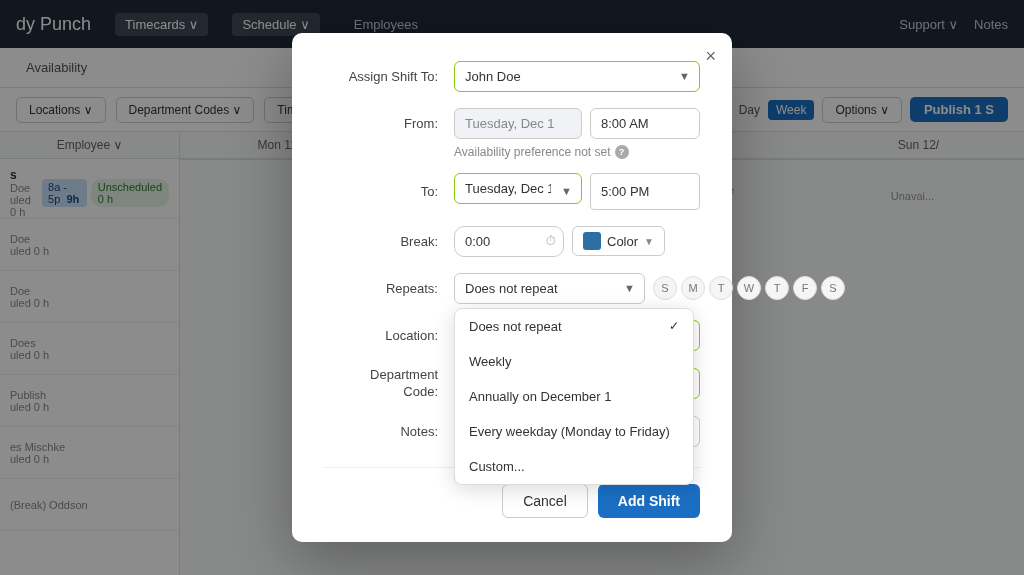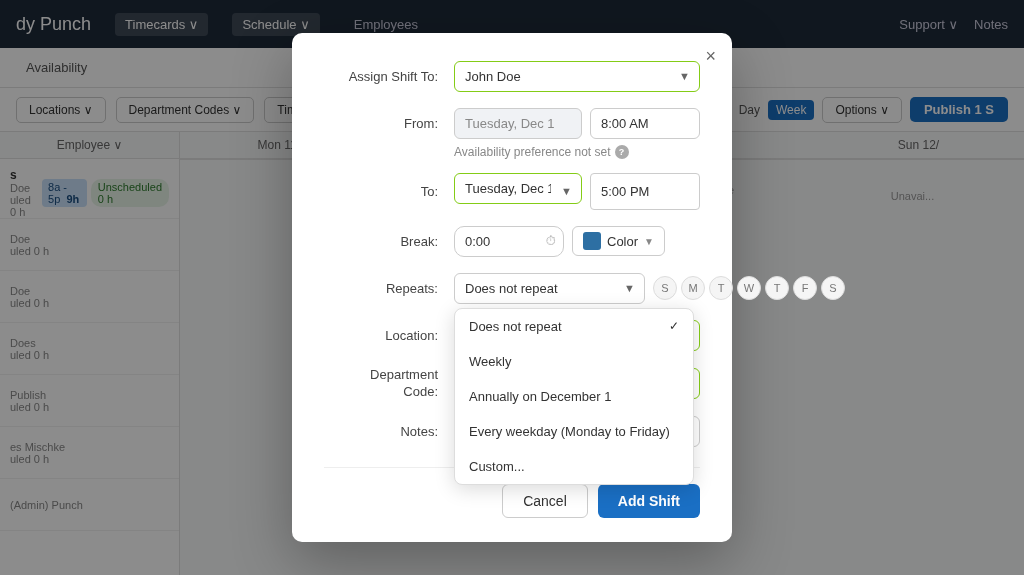--- a/index.html
+++ b/index.html
@@ -153,21 +153,21 @@
             </div>
           </div>
         <div class="sched-row">
             <div>
               <div class="emp-info">es Mischke</div>
               <div class="emp-info">uled 0 h</div>
             </div>
           </div>
         <div class="sched-row">
             <div>
-              <div class="emp-info">(Admin) Punch</div>
+              <div class="emp-info">(Break) Oddson</div>
             </div>
           </div>
       </div>
     </div>
     <div style="flex:1;background:#f8f9fa;">
       <div style="display:flex;border-bottom:1px solid #e0e0e0;">
         <div class="col-header" style="flex:1;">Mon 11/30</div>
         <div class="col-header" style="flex:1;">12/4</div>
         <div class="col-header" style="flex:1;">Sat 12/5</div>
         <div class="col-header" style="flex:1;">Sun 12/</div>

